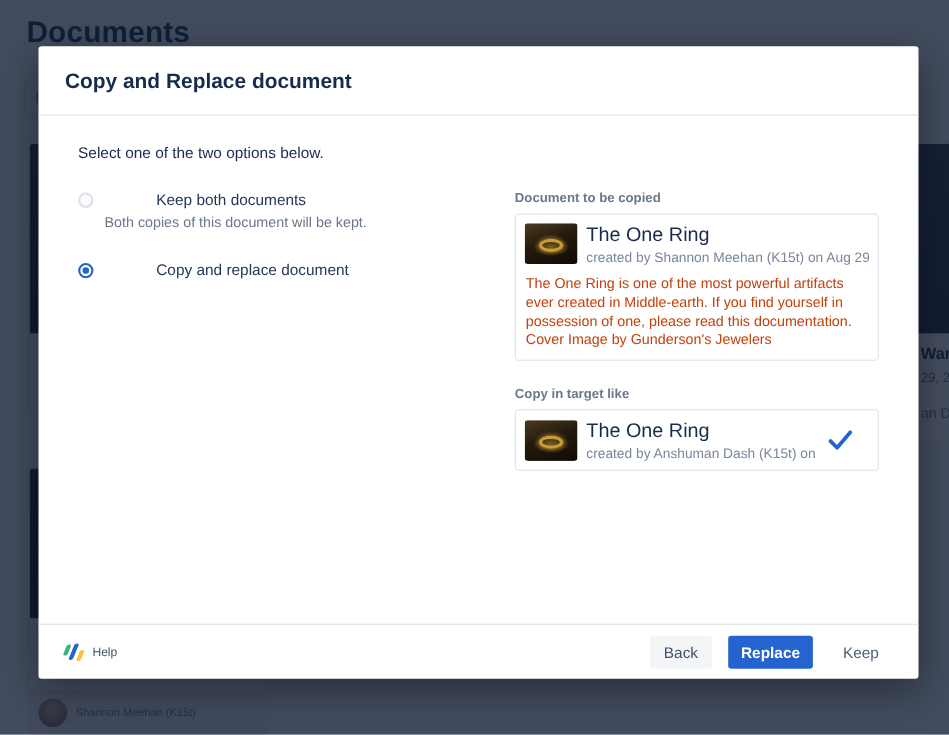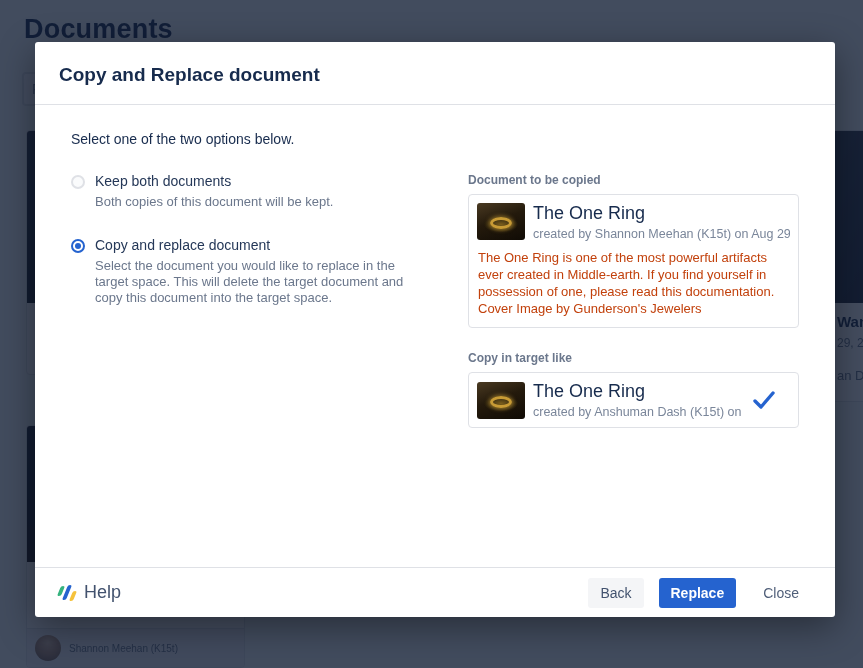--- a/index.html
+++ b/index.html
@@ -84,21 +84,21 @@
     width: 14px; height: 14px; border-radius: 50%; margin: 2px 10px 0 0; flex: 0 0 auto;
     background: #FAFBFC; border: 2px solid #DFE1E6;
   }
   .radio.checked {
     border: 2px solid #2563CF; background: #fff; position: relative;
   }
   .radio.checked::after {
     content: ""; position: absolute; left: 2px; top: 2px;
     width: 6px; height: 6px; border-radius: 50%; background: #2563CF;
   }
-  .option-label { font-size: 14px; font-weight: 500; color: #253858; }
+  .option-label { font-size: 14px; font-weight: 500; color: #253858; margin-left: 47px; }
   .option-desc { font-size: 13px; color: #6B778C; line-height: 16px; margin-top: 5px; max-width: 330px; }
   .section-label { font-size: 12px; font-weight: bold; color: #6B778C; margin-bottom: 7px; }
   .doc-card {
     border: 1px solid #DFE1E6; border-radius: 4px; background: #fff;
     padding: 8px; margin-bottom: 23px;
   }
   .doc-head { display: flex; align-items: flex-start; }
   .doc-thumb {
     width: 48px; height: 37px; border-radius: 3px; flex: 0 0 auto;
     margin-right: 8px; position: relative; overflow: hidden;
@@ -117,21 +117,21 @@
   .doc-desc { font-size: 13px; color: #c2410c; line-height: 17px; margin-top: 8px; padding: 0 1px 2px; }
   .doc-card.target { display: flex; align-items: center; margin-bottom: 0; }
   .doc-card.target .doc-head { flex: 1; min-width: 0; align-items: center; }
   .check-icon { flex: 0 0 auto; margin: 0 14px 0 8px; }
   
   .modal-footer {
     flex: 0 0 50px; border-top: 1px solid #DFE1E6;
     display: flex; align-items: center; justify-content: space-between;
     padding: 0 24px;
   }
-  .help { display: flex; align-items: center; gap: 9px; font-size: 18px; color: #42526E; cursor: pointer; }
+  .help { display: flex; align-items: center; gap: 9px; font-size: 11px; color: #42526E; cursor: pointer; }
   .k15t-logo { display: flex; align-items: flex-start; gap: 2px; height: 16px; }
   .k15t-logo span { display: block; width: 4px; border-radius: 2px; transform: skewX(-22deg); }
   .k15t-logo .s1 { height: 10px; margin-top: 1px; background: #36B37E; }
   .k15t-logo .s2 { height: 15px; background: #2563CF; }
   .k15t-logo .s3 { height: 10px; margin-top: 6px; background: #F5C23B; }
   .footer-buttons { display: flex; align-items: center; gap: 15px; }
   .btn {
     border: none; border-radius: 3px; font-family: inherit;
     font-size: 14px; padding: 7px 12px; cursor: pointer;
   }
@@ -200,21 +200,20 @@
           <div>
             <div class="option-label">Keep both documents</div>
             <div class="option-desc">Both copies of this document will be kept.</div>
           </div>
         </div>
 
         <div class="option">
           <span class="radio checked"></span>
           <div>
             <div class="option-label">Copy and replace document</div>
-            <div class="option-desc">Select the document you would like to replace in the target space. This will delete the target document and copy this document into the target space.</div>
           </div>
         </div>
 
       </div>
 
       <div class="col-right">
 
         <div class="section-label">Document to be copied</div>
         <div class="doc-card">
           <div class="doc-head">
@@ -250,17 +249,17 @@
       <span class="k15t-logo">
         <span class="s1"></span>
           <span class="s2"></span>
           <span class="s3"></span>
       </span>
       <span>Help</span>
     </div>
     <div class="footer-buttons">
       <button class="btn btn-subtle">Back</button>
       <button class="btn btn-primary">Replace</button>
-      <button class="btn btn-link">Close</button>
+      <button class="btn btn-link">Keep</button>
     </div>
   </div>
 
 </div>
 
 </body></html>

